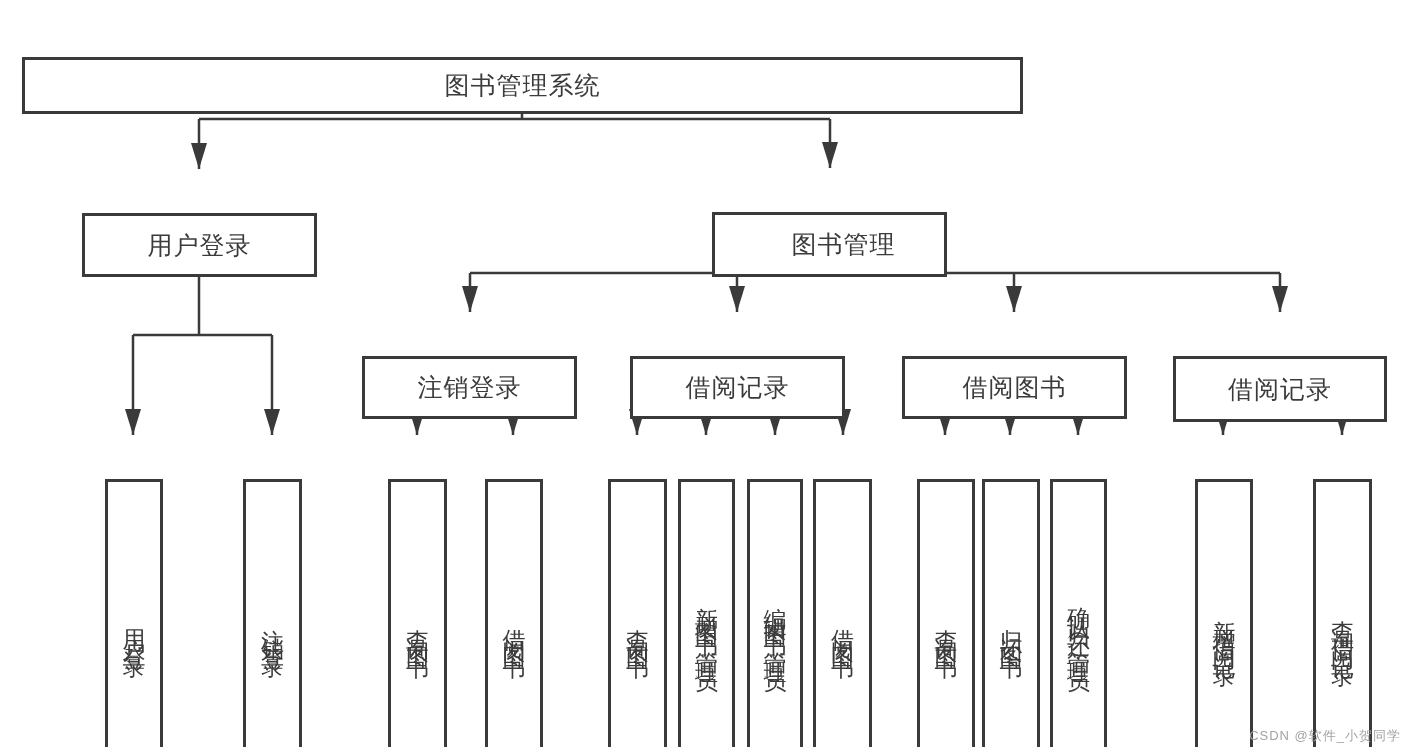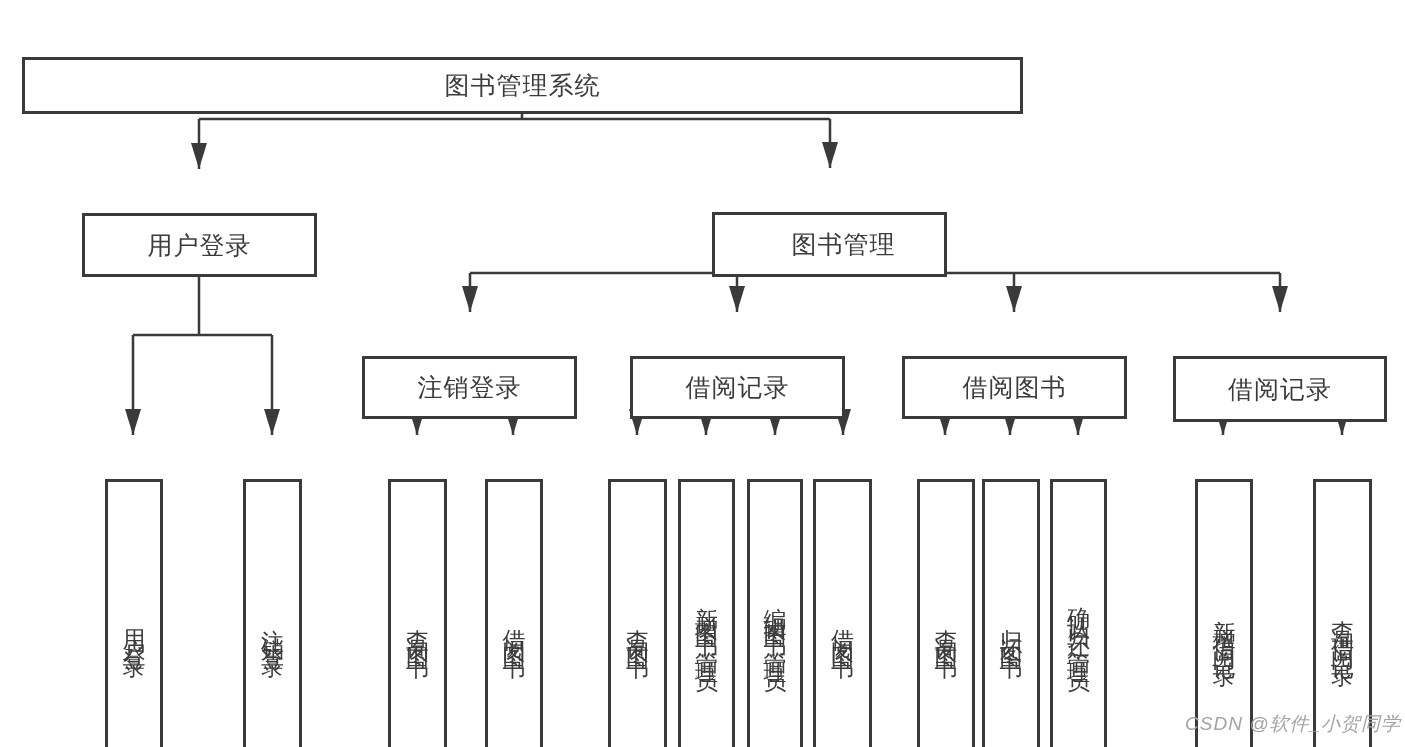--- a/index.html
+++ b/index.html
@@ -42,27 +42,26 @@
     writing-mode: vertical-rl;
     text-orientation: mixed;
     font-size: 23px;
     letter-spacing: 9px;
     line-height: 1;
     white-space: nowrap;
   }
   .watermark {
     position: absolute;
     right: 4px;
-    bottom: 10px;
-    font-size: 19px;
+    bottom: 2px;
+    font-size: 13px;
     color: #a3a3a3;
     letter-spacing: 1px;
     white-space: nowrap;
     z-index: 10;
-    font-style: italic;
   }
 </style>
 </head>
 <body>
 
 <div class="canvas">
 
   <svg class="wires" viewBox="0 0 1405 747" xmlns="http://www.w3.org/2000/svg">
     <g stroke="#3a3a3a" stroke-width="2.5" fill="none">
       <path d="M522 70 V119 M199 119 H830 M199 119 V169 M830 119 V168"></path>

